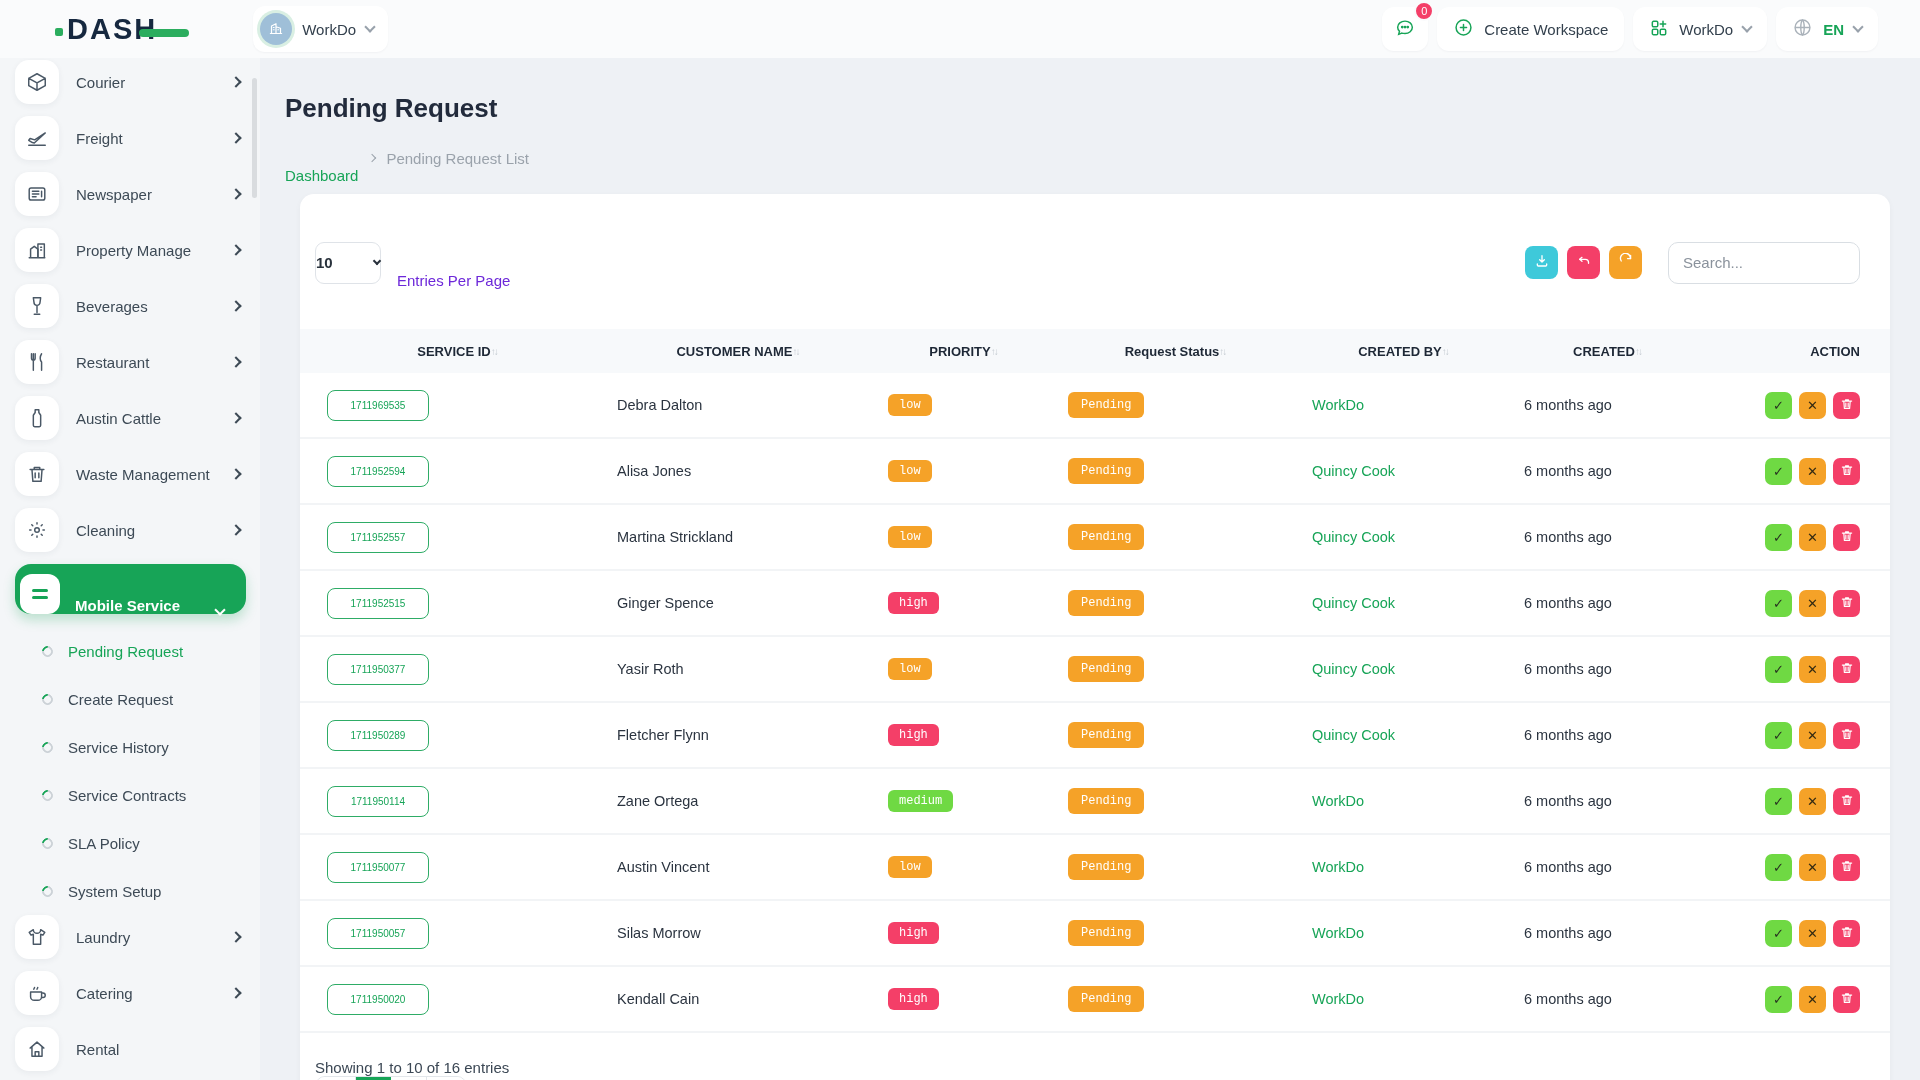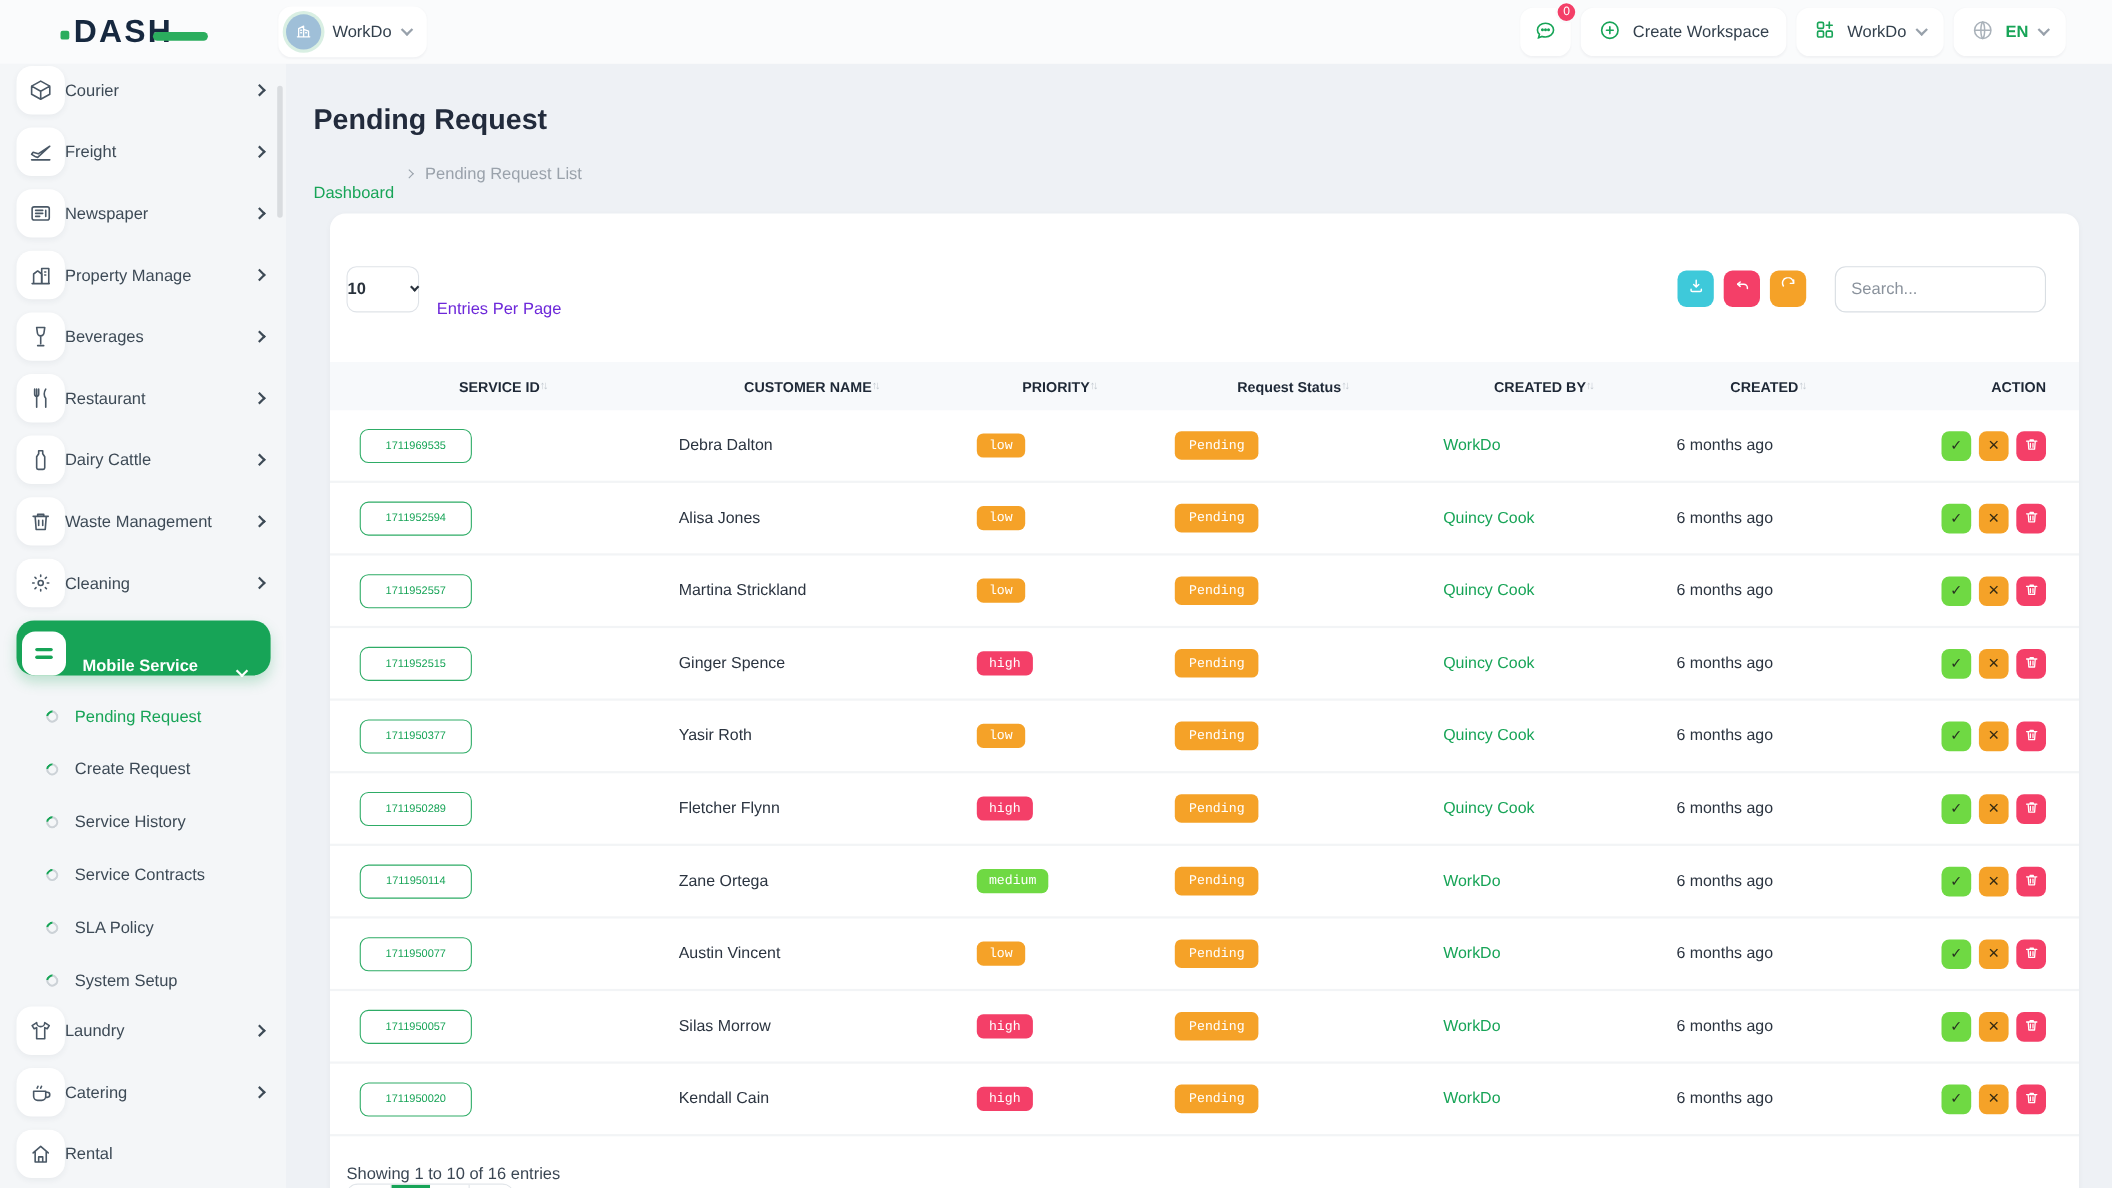--- a/index.html
+++ b/index.html
@@ -31,21 +31,21 @@
           display:inline-block; }
   .chev.down { transform:rotate(45deg); margin-top:-4px; }
   .chev.right { transform:rotate(-45deg); }
   .chev.left { transform:rotate(135deg); }
   .chev.gray { color:#98a1ab; }
 
   
   .sidebar { position:absolute; top:58px; left:0; bottom:0; width:260px; background:#f4f6f8;
              padding:2px 14px 0 15px; overflow:hidden; }
   .side-scrollbar { position:absolute; right:3px; top:20px; width:5px; height:120px; border-radius:3px; background:#d9dcdf; }
-  .side-item { display:flex; align-items:center; height:44px; margin-bottom:12px; cursor:pointer; }
+  .side-item { display:flex; align-items:center; gap:17px; height:44px; margin-bottom:12px; cursor:pointer; }
   .tile { width:44px; height:44px; min-width:44px; background:#fff; border-radius:14px;
           box-shadow:0 2px 6px rgba(40,50,60,.06); display:flex; align-items:center;
           justify-content:center; color:#4a5866; }
   .side-label { flex:1; font-size:15px; color:#3d4a56; }
   .side-chev { color:#3d4a56; margin-right:6px; }
   .side-active { display:flex; align-items:flex-end; gap:15px; height:50px; margin:3px 0 13px;
                  background:#17a457; border-radius:16px; padding:0 16px 0 5px; cursor:pointer;
                  box-shadow:0 6px 12px rgba(23,164,87,.25); }
   .side-active .tile { width:40px; height:40px; min-width:40px; border-radius:12px; box-shadow:none; }
   .burger { display:flex; flex-direction:column; gap:4px; }
@@ -251,21 +251,21 @@
           </span>
           <span class="side-label">Restaurant</span>
           <span class="chev right side-chev"></span>
         </div>
         <div class="side-item">
           <span class="tile">
             <svg width="22" height="22" viewBox="0 0 24 24" fill="none" stroke="currentColor" stroke-width="1.6" stroke-linecap="round" stroke-linejoin="round">
               <path d="M10 3h4M10 3v3l-2 3v11a1.5 1.5 0 001.5 1.5h5A1.5 1.5 0 0016 20V9l-2-3V3"></path>
             </svg>
           </span>
-          <span class="side-label">Dairy Cattle</span>
+          <span class="side-label">Austin Cattle</span>
           <span class="chev right side-chev"></span>
         </div>
         <div class="side-item">
           <span class="tile">
             <svg width="22" height="22" viewBox="0 0 24 24" fill="none" stroke="currentColor" stroke-width="1.6" stroke-linecap="round" stroke-linejoin="round">
               <path d="M4.5 7h15M9 7V5h6v2M6.5 7l1 13h9l1-13M10 11v5M14 11v5"></path>
             </svg>
           </span>
           <span class="side-label">Waste Management</span>
           <span class="chev right side-chev"></span>

